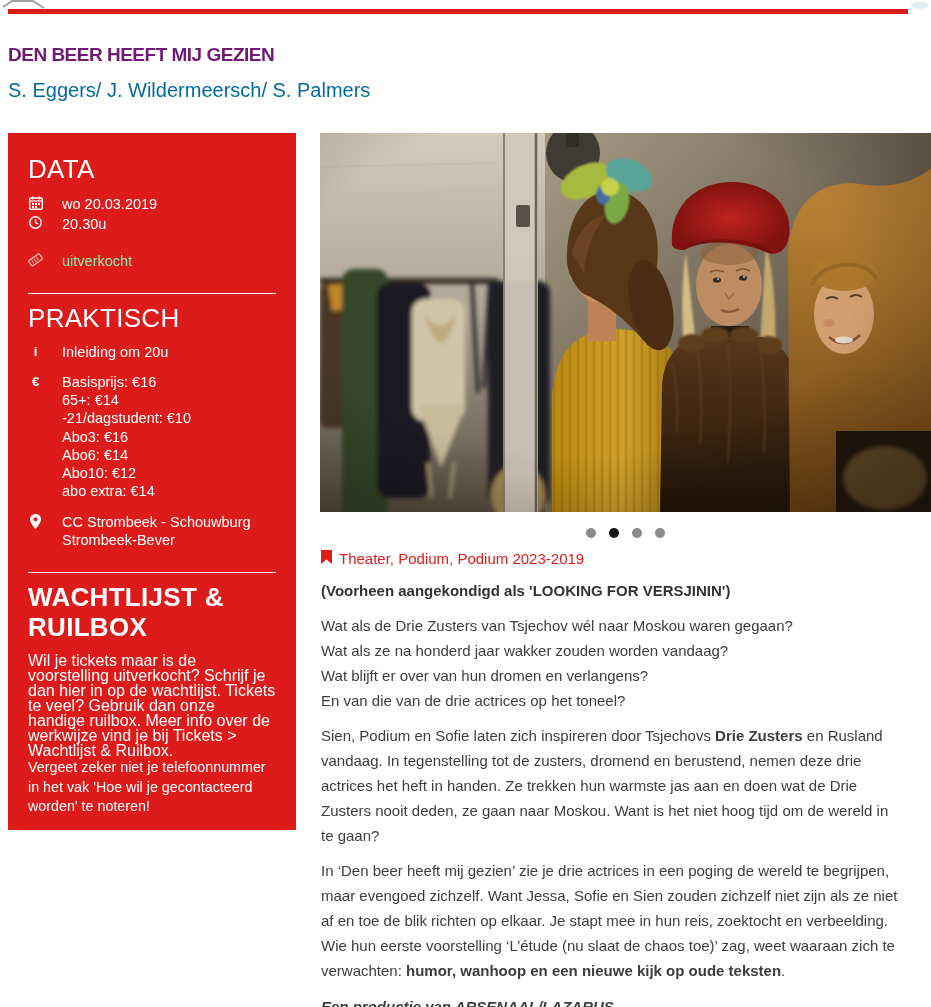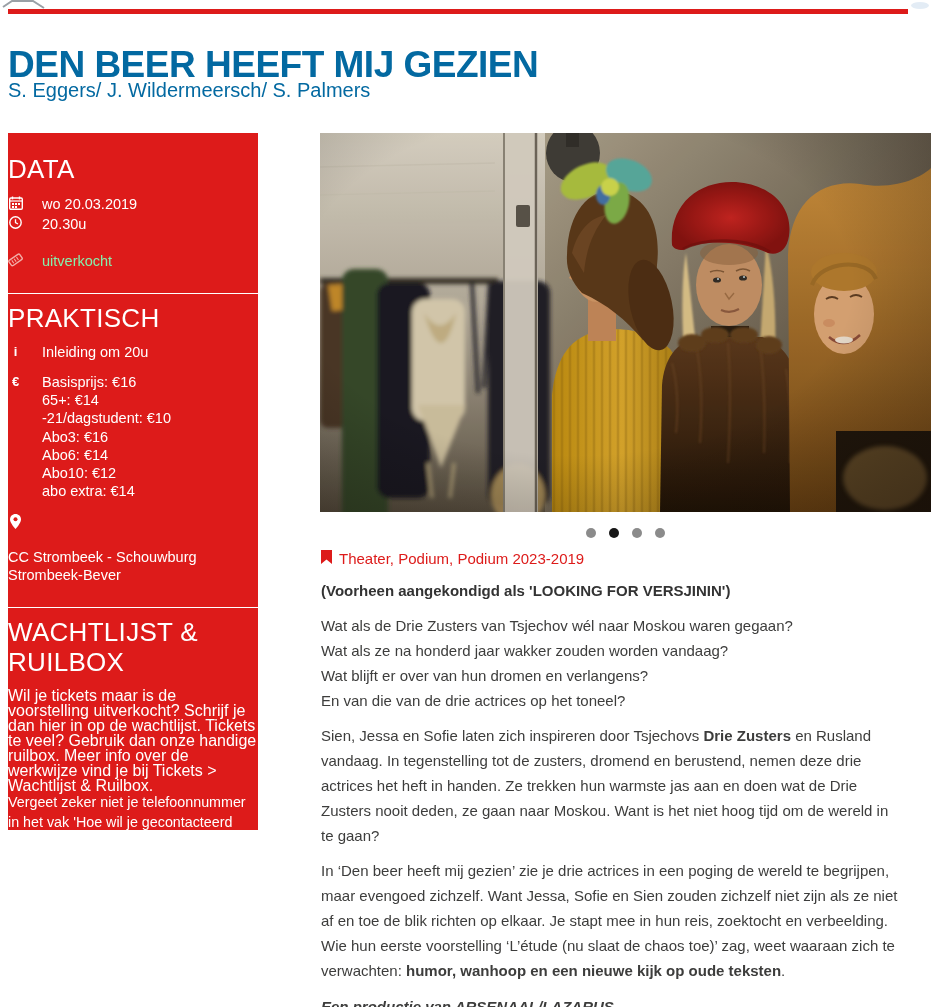--- a/index.html
+++ b/index.html
@@ -5,40 +5,40 @@
   html,body{margin:0;padding:0;background:#fff;}
   #page{position:relative;width:931px;height:1007px;background:#fff;overflow:hidden;
         font-family:"Liberation Sans","DejaVu Sans",sans-serif;color:#3d3d3c;}
 
   
   #logo-fragment{position:absolute;left:0;top:0;}
   #artifact-mark{position:absolute;left:911px;top:2px;width:18px;height:7px;border-radius:50%;
         background:#dce7f3;opacity:.8;}
   #top-divider{position:absolute;left:8px;top:9px;width:900px;height:5px;background:#dd1b1a;}
 
-  #page-title{position:absolute;left:8px;top:44px;margin:0;font-size:37px;font-weight:700;
-        letter-spacing:-0.5px;color:#0369a1;}
+  #page-title{position:absolute;left:8px;top:44px;margin:0;font-size:19px;font-weight:700;
+        letter-spacing:-0.5px;color:#701a75;}
   #page-subtitle{position:absolute;left:8px;top:79px;margin:0;font-size:20px;font-weight:400;color:#0369a1;}
 
   
-  #sidebar{position:absolute;left:8px;top:133px;width:250px;height:697px;background:#dd1b1a;
-        box-sizing:border-box;padding:0 0;color:#fff;overflow:hidden;}
+  #sidebar{position:absolute;left:8px;top:133px;width:288px;height:697px;background:#dd1b1a;
+        box-sizing:border-box;padding:0 20px;color:#fff;overflow:hidden;}
   .side-heading{font-size:26px;font-weight:400;color:#fff;margin:0;line-height:30px;letter-spacing:.3px;}
   #h-data{margin-top:21px;margin-bottom:11px;}
   #h-praktisch{margin-top:9px;margin-bottom:10px;}
-  #h-wachtlijst{margin-top:9px;margin-bottom:11px;width:200px;}
+  #h-wachtlijst{margin-top:9px;margin-bottom:11px;width:200px;font-weight:bold;}
   .side-row{display:flex;gap:19px;align-items:flex-start;font-size:14.5px;line-height:18px;margin:0 0 2px 0;}
   .side-row .ic{width:15px;flex:none;display:flex;justify-content:center;padding-top:1px;}
   .glyph-ic{font-weight:700;font-size:13px;line-height:16px;}
   #row-status{margin-top:19px;color:#86efac;}
   .multiline{white-space:pre-line;}
   .side-hr{border:none;border-top:1px solid #ffffff;margin:23px 0 0 0;}
   #prices{margin-top:12px;}
   .price-line{font-size:14.5px;line-height:18.2px;}
-  #row-location{margin-top:13px;flex-direction:column;}
+  #row-location{margin-top:13px;}
   #wl-text{font-size:16px;line-height:15px;margin-top:11px;}
   #wl-text-bold{font-size:14.3px;line-height:19.2px;font-weight:400;}
 
   
   #event-photo{position:absolute;left:320px;top:133px;width:611px;height:379px;background:#171009;}
   #carousel-dots{position:absolute;left:320px;top:528px;width:611px;display:flex;justify-content:center;gap:13px;}
   .dot{width:10px;height:10px;border-radius:50%;background:#8b8b8b;border:none;padding:0;cursor:pointer;}
   .dot.active{background:#161616;}
 
   #article{position:absolute;left:321px;top:549px;width:580px;}
@@ -313,21 +313,21 @@
       <span>Theater, Podium, Podium 2023-2019</span>
     </div>
 
     <div id="former-note">(Voorheen aangekondigd als 'LOOKING FOR VERSJININ')</div>
 
     <p class="par multiline" id="questions">Wat als de Drie Zusters van Tsjechov wél naar Moskou waren gegaan?
 Wat als ze na honderd jaar wakker zouden worden vandaag?
 Wat blijft er over van hun dromen en verlangens?
 En van die van de drie actrices op het toneel?</p>
 
-    <p class="par"><span>Sien, Jessa en Sofie laten zich inspireren door Tsjechovs </span><b>Drie Zusters</b><span> en Rusland vandaag. In tegenstelling tot de zusters, dromend en berustend, nemen deze drie actrices het heft in handen. Ze trekken hun warmste jas aan en doen wat de Drie Zusters nooit deden, ze gaan naar Moskou. Want is het niet hoog tijd om de wereld in te gaan?</span></p>
+    <p class="par"><span>Sien, Podium en Sofie laten zich inspireren door Tsjechovs </span><b>Drie Zusters</b><span> en Rusland vandaag. In tegenstelling tot de zusters, dromend en berustend, nemen deze drie actrices het heft in handen. Ze trekken hun warmste jas aan en doen wat de Drie Zusters nooit deden, ze gaan naar Moskou. Want is het niet hoog tijd om de wereld in te gaan?</span></p>
 
     <p class="par"><span>In ‘Den beer heeft mij gezien’ zie je drie actrices in een poging de wereld te begrijpen, maar evengoed zichzelf. Want Jessa, Sofie en Sien zouden zichzelf niet zijn als ze niet af en toe de blik richten op elkaar. Je stapt mee in hun reis, zoektocht en verbeelding. Wie hun eerste voorstelling ‘L’étude (nu slaat de chaos toe)’ zag, weet waaraan zich te verwachten: </span><b>humor, wanhoop en een nieuwe kijk op oude teksten</b><span>.</span></p>
 
     <p class="par multiline" id="credits">Een productie van ARSENAAL/LAZARUS,
 Van en met: Sien Eggers, Sofie Palmers en Jessa Wildemeersch</p>
   </div>
 
 </div>
 
 </body></html>

